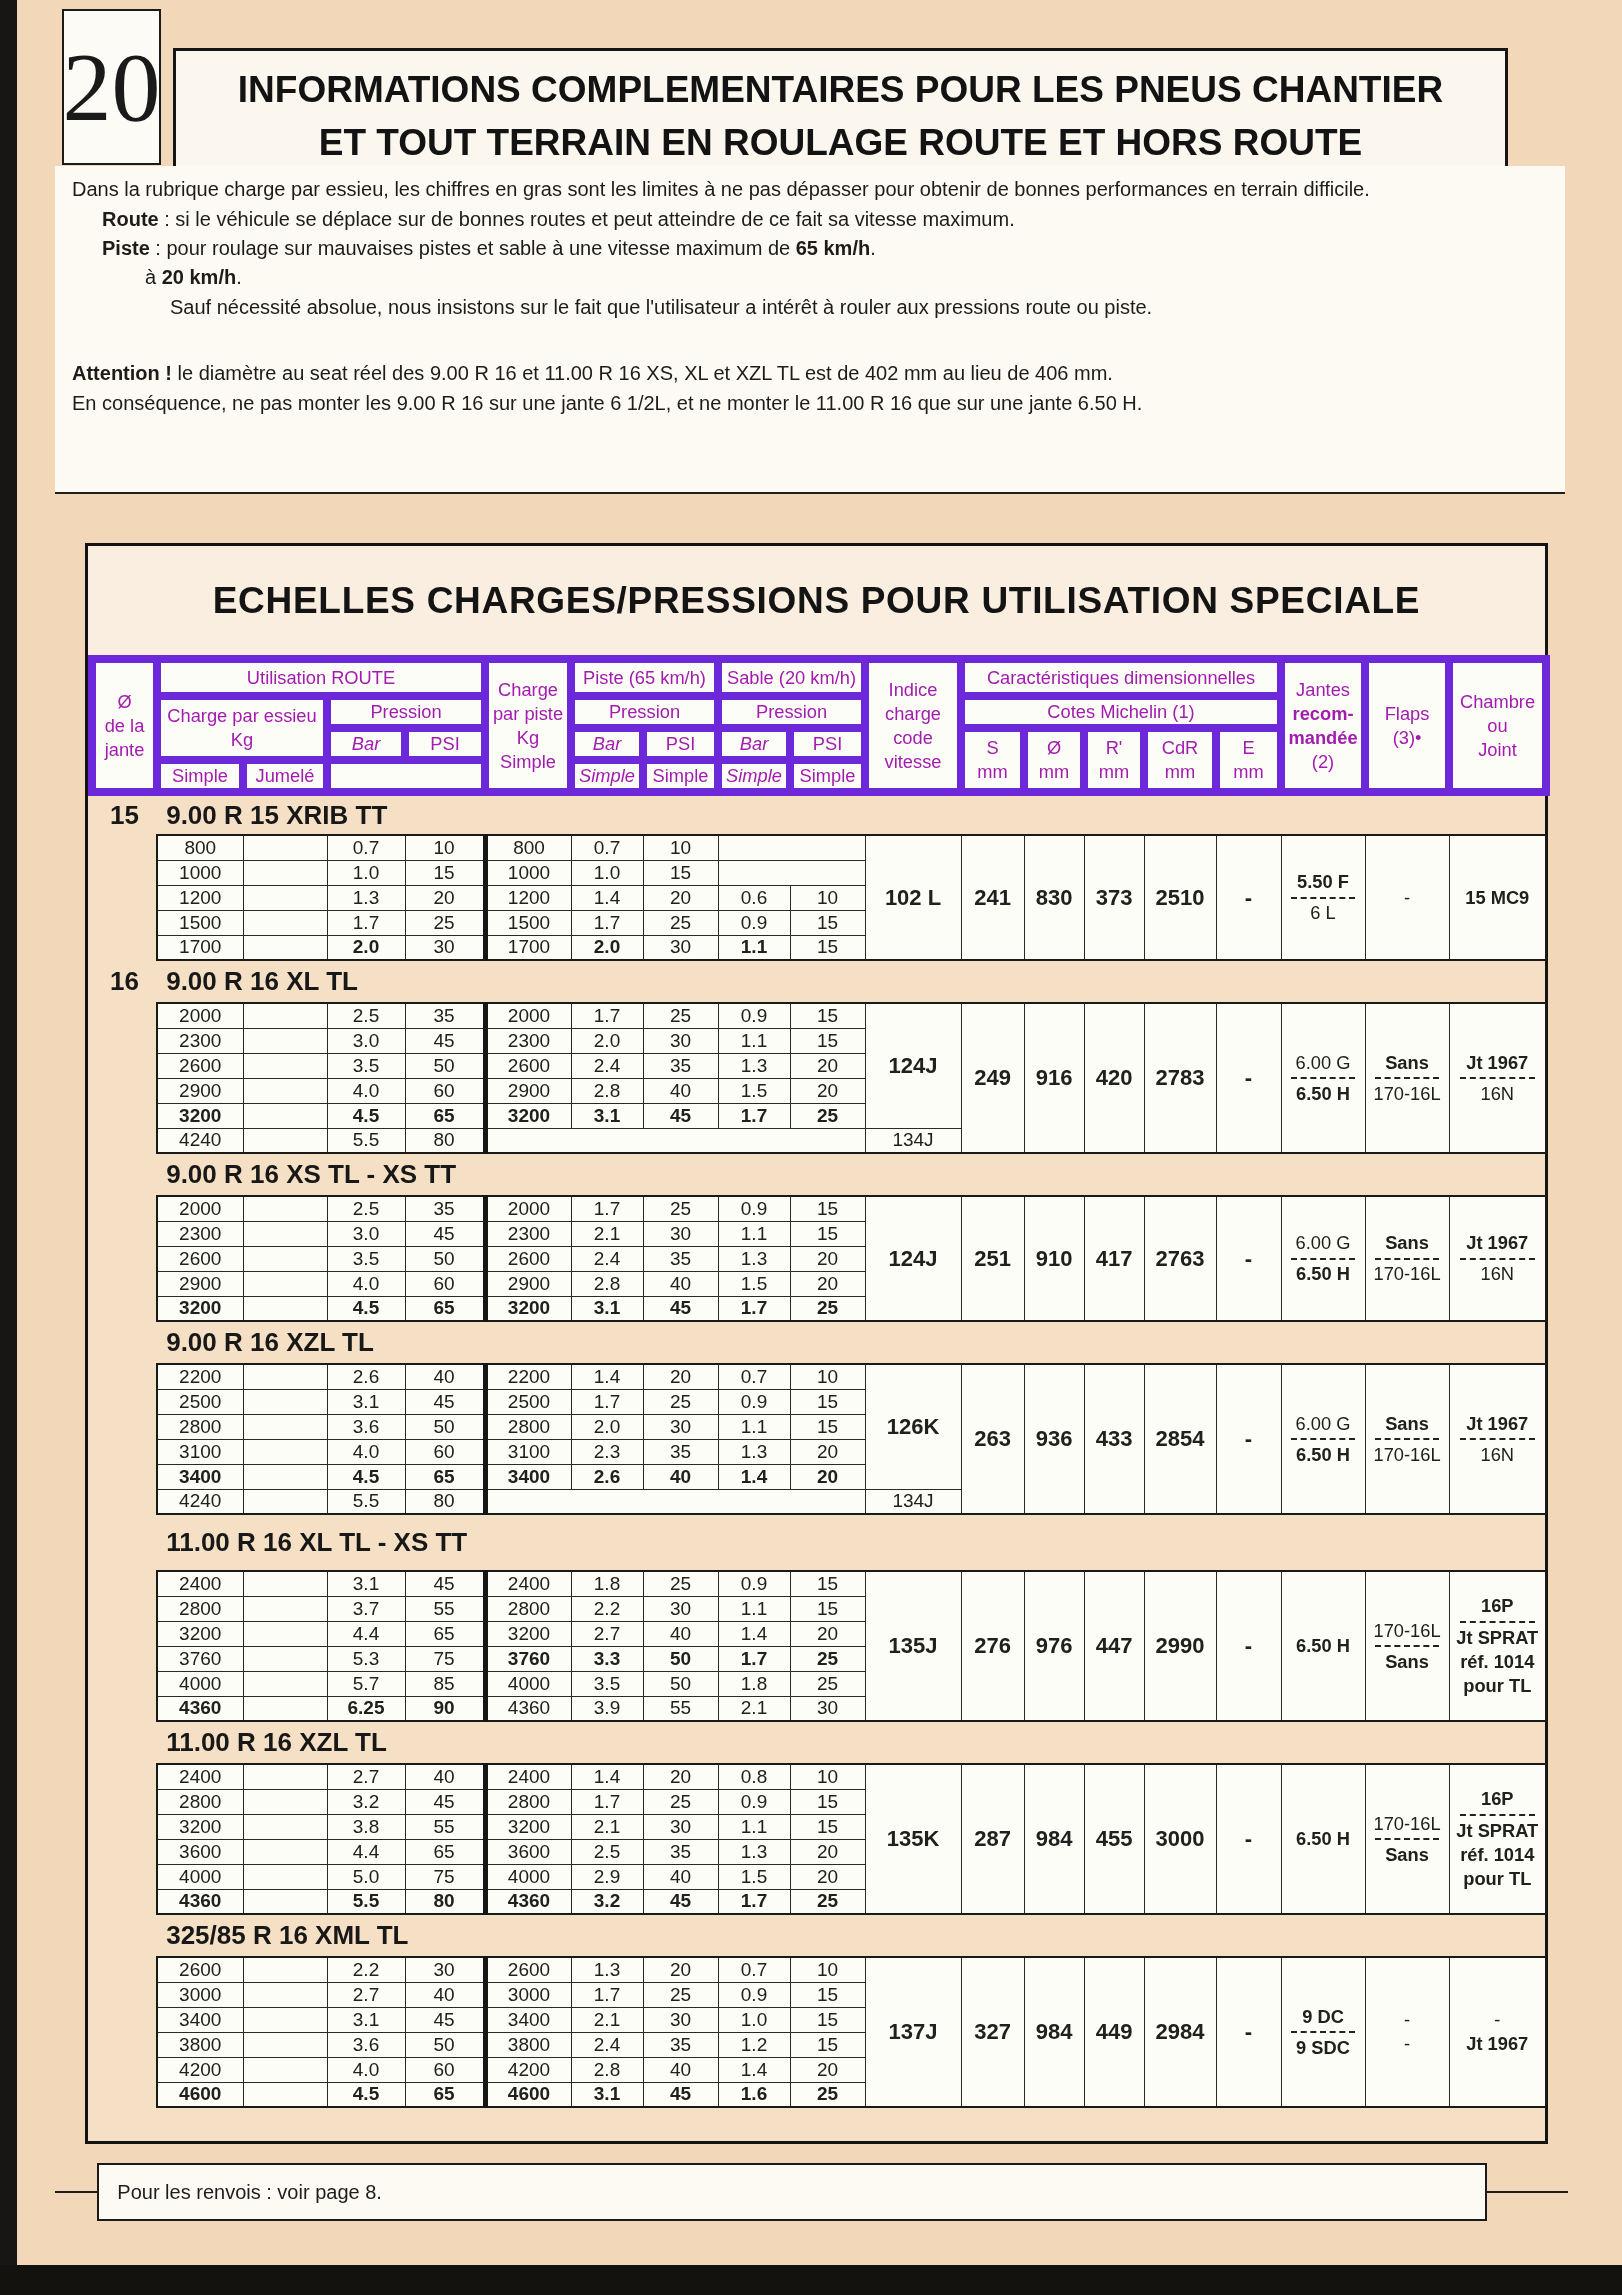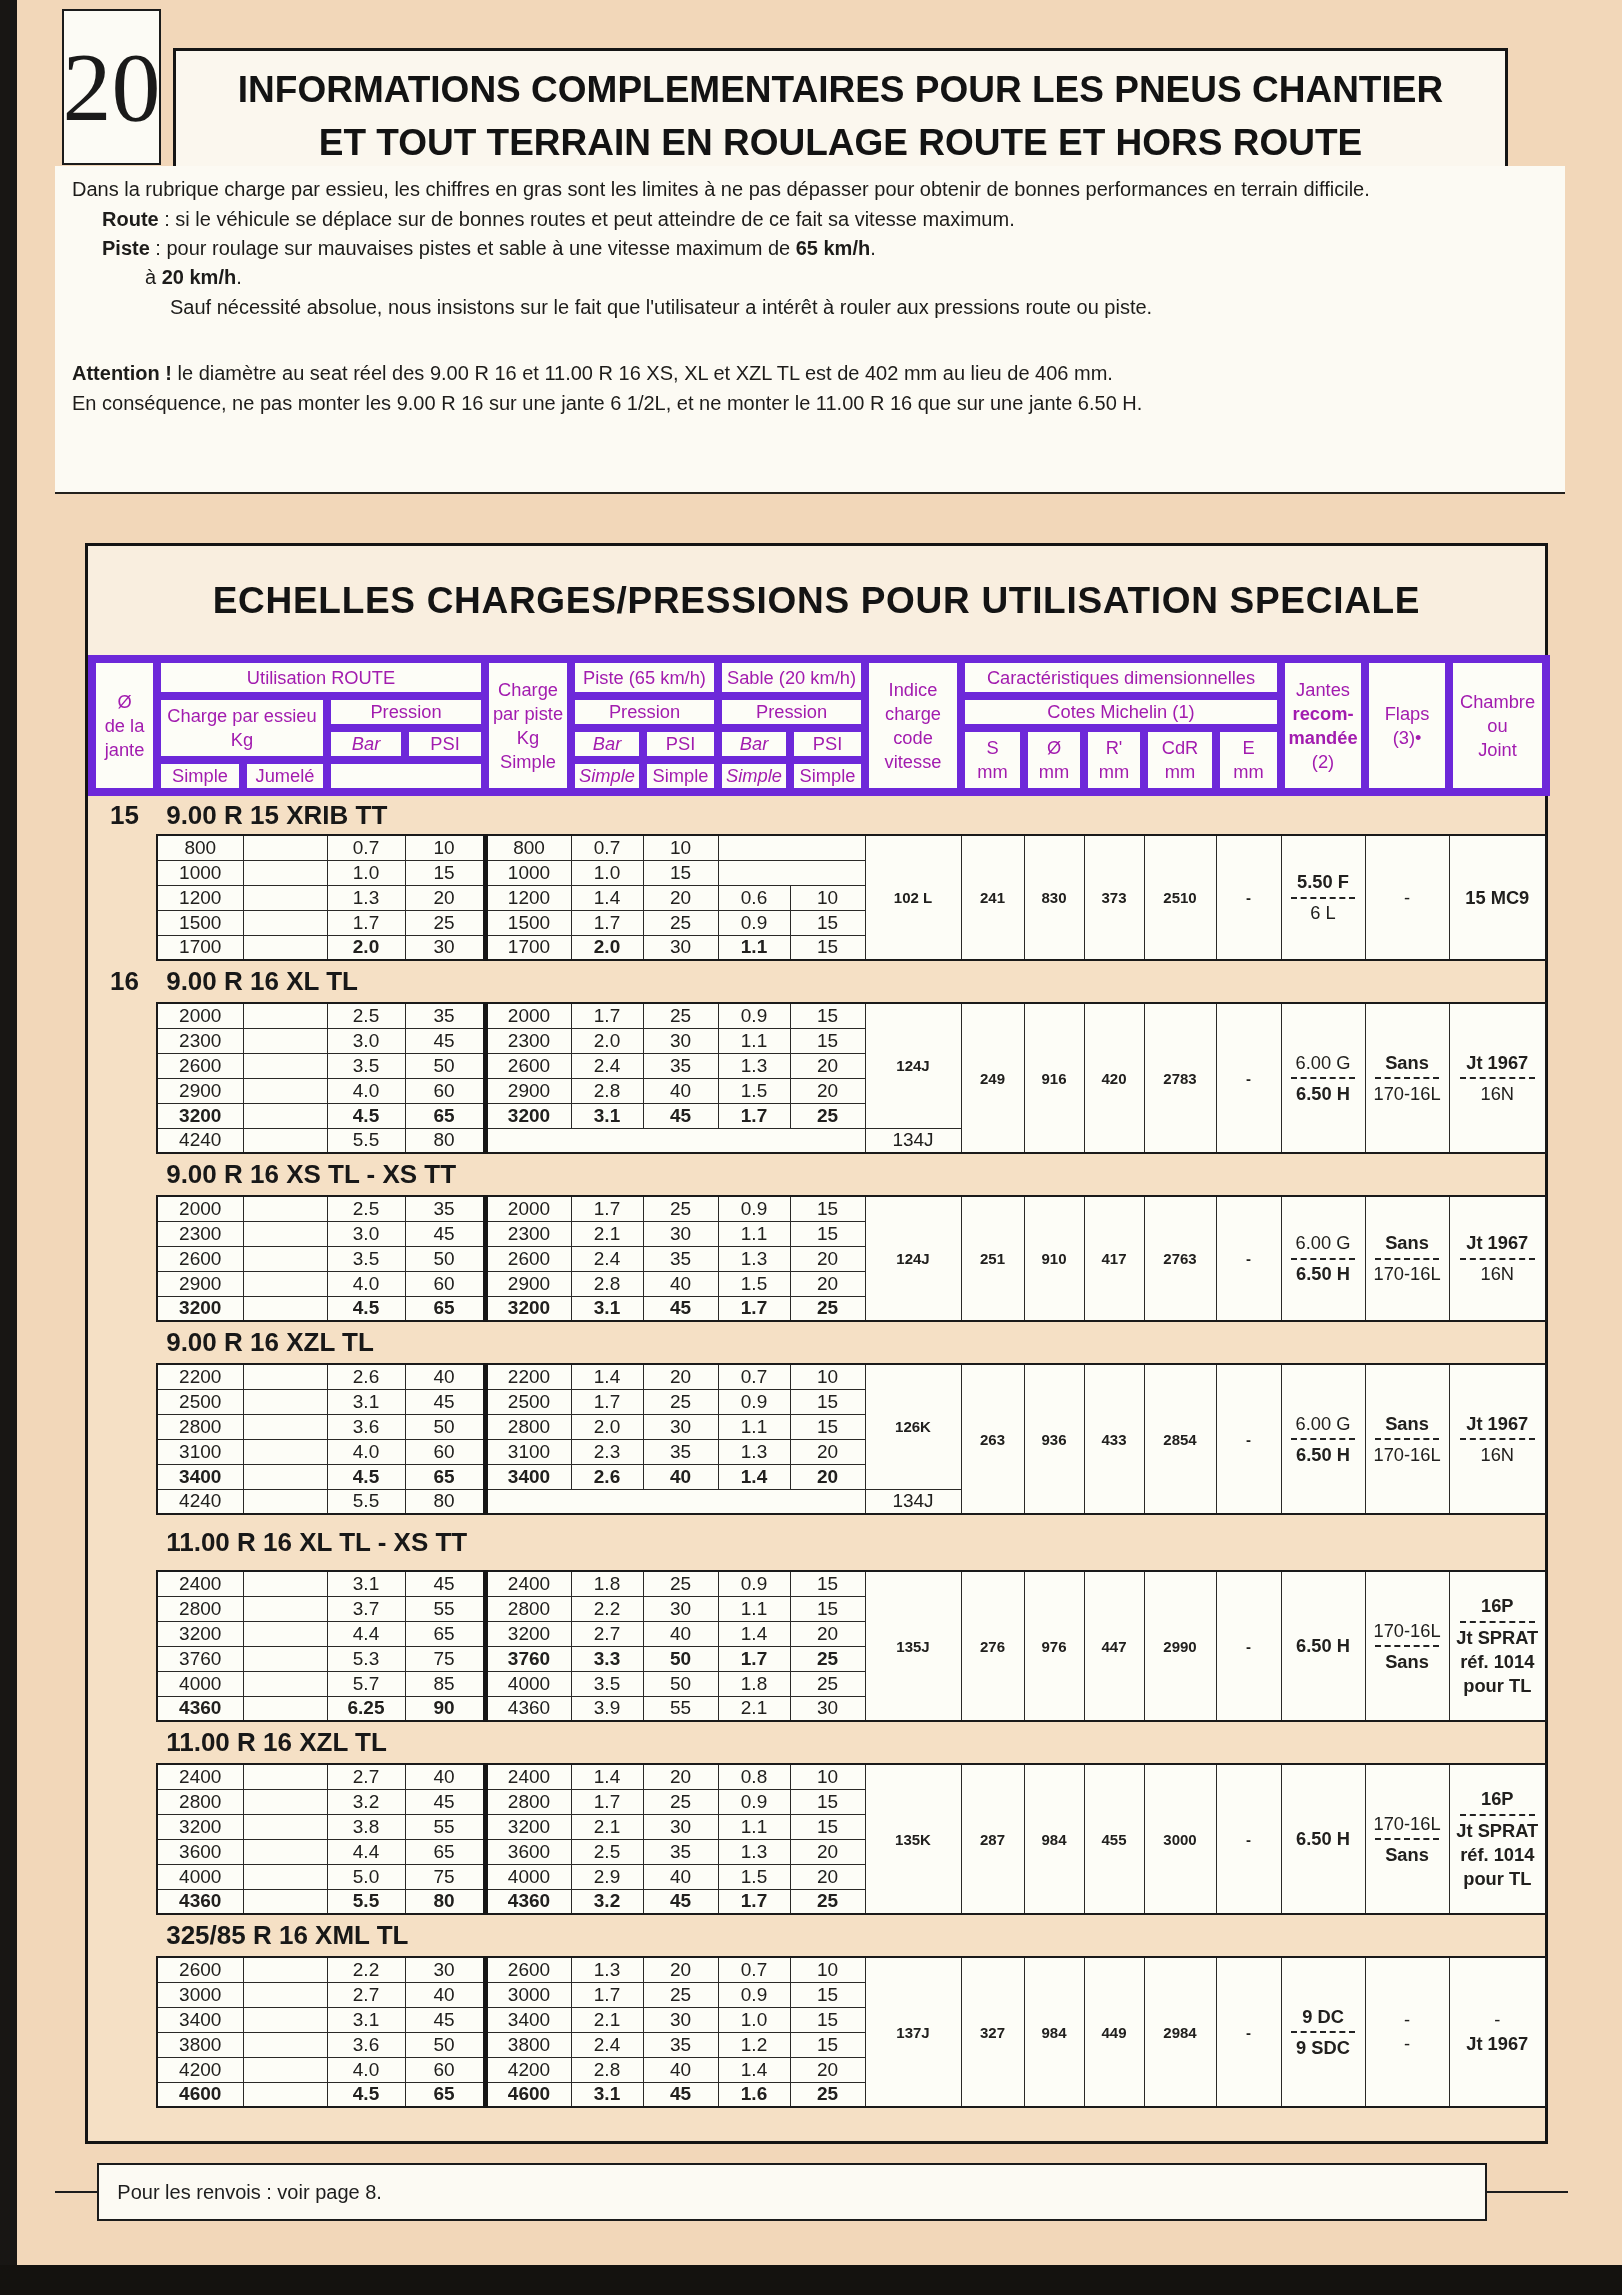--- a/index.html
+++ b/index.html
@@ -22,21 +22,21 @@
 #grid td{padding:0;text-align:center;vertical-align:middle;overflow:hidden;}
 .h{background:#fdfdf7;border:8px solid #6d28d9;font-size:18.3px;line-height:24px;color:#a21caf;font-weight:normal;margin-top:8px;}
 .h .ln{display:block;}
 .it{font-style:italic;}
 .d{background:#fdfdf7;border:1.3px solid #2a2927;font-size:19px;color:#21201e;height:25px;}
 .bold{font-weight:bold;}
 .peach{background:transparent;border:none;}
 tr.sh{height:43px;}
 .jnum{font-size:26px;font-weight:bold;color:#181818;}
 .sname{text-align:left !important;padding-left:9.2px !important;font-size:26px;font-weight:bold;color:#181818;}
-.ind,.dim{font-weight:bold;font-size:15px;}
+.ind,.dim{font-weight:bold;font-size:22px;}
 .ind2{font-weight:normal;}
 .rt{border-top:2.6px solid #1a1a1a !important;}
 .rb{border-bottom:2.6px solid #1a1a1a !important;}
 .cl{border-left:2.6px solid #1a1a1a !important;}
 .cr{border-right:2.6px solid #1a1a1a !important;}
 .chargeL{border-left:5.9px solid #161616 !important;}
 .stack{display:flex;flex-direction:column;align-items:center;justify-content:center;gap:2.6px;font-size:18.3px;line-height:21.6px;}
 .dash{width:78%;border-top:2px dashed #222;margin:1.3px 0;}
 .footer-line{position:absolute;left:55px;top:2191px;width:1513px;height:2px;background:#1c1c1c;}
 .footerbox{position:absolute;left:97px;top:2163px;width:1390px;height:58px;background:#fcfaf3;border:2px solid #1b1b1b;display:flex;align-items:center;padding-left:18.3px;font-size:20px;color:#1d1d1d;}

